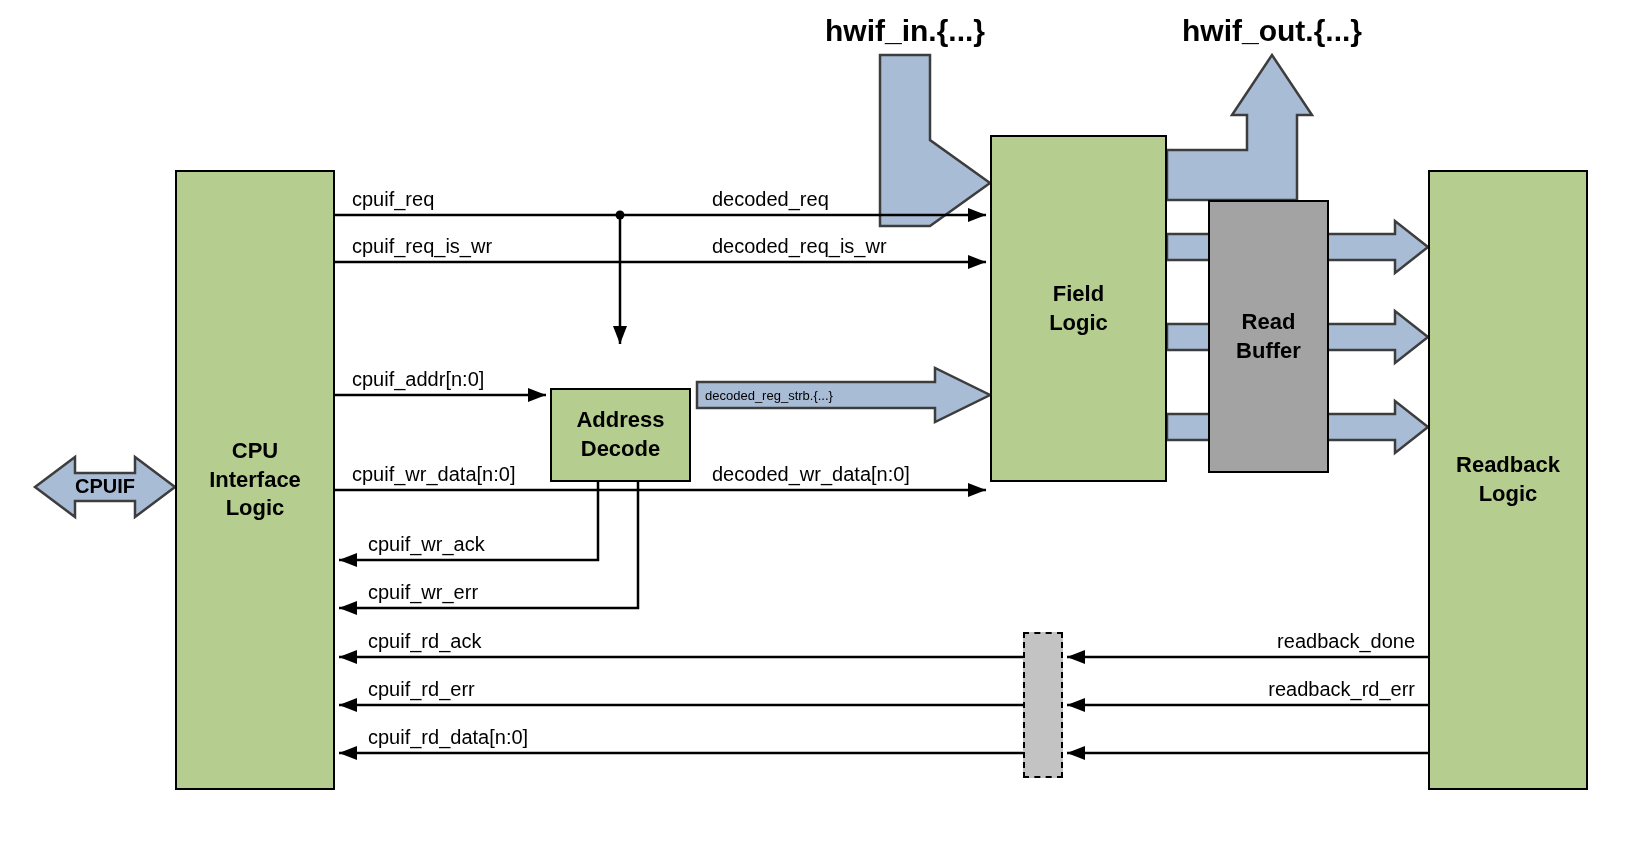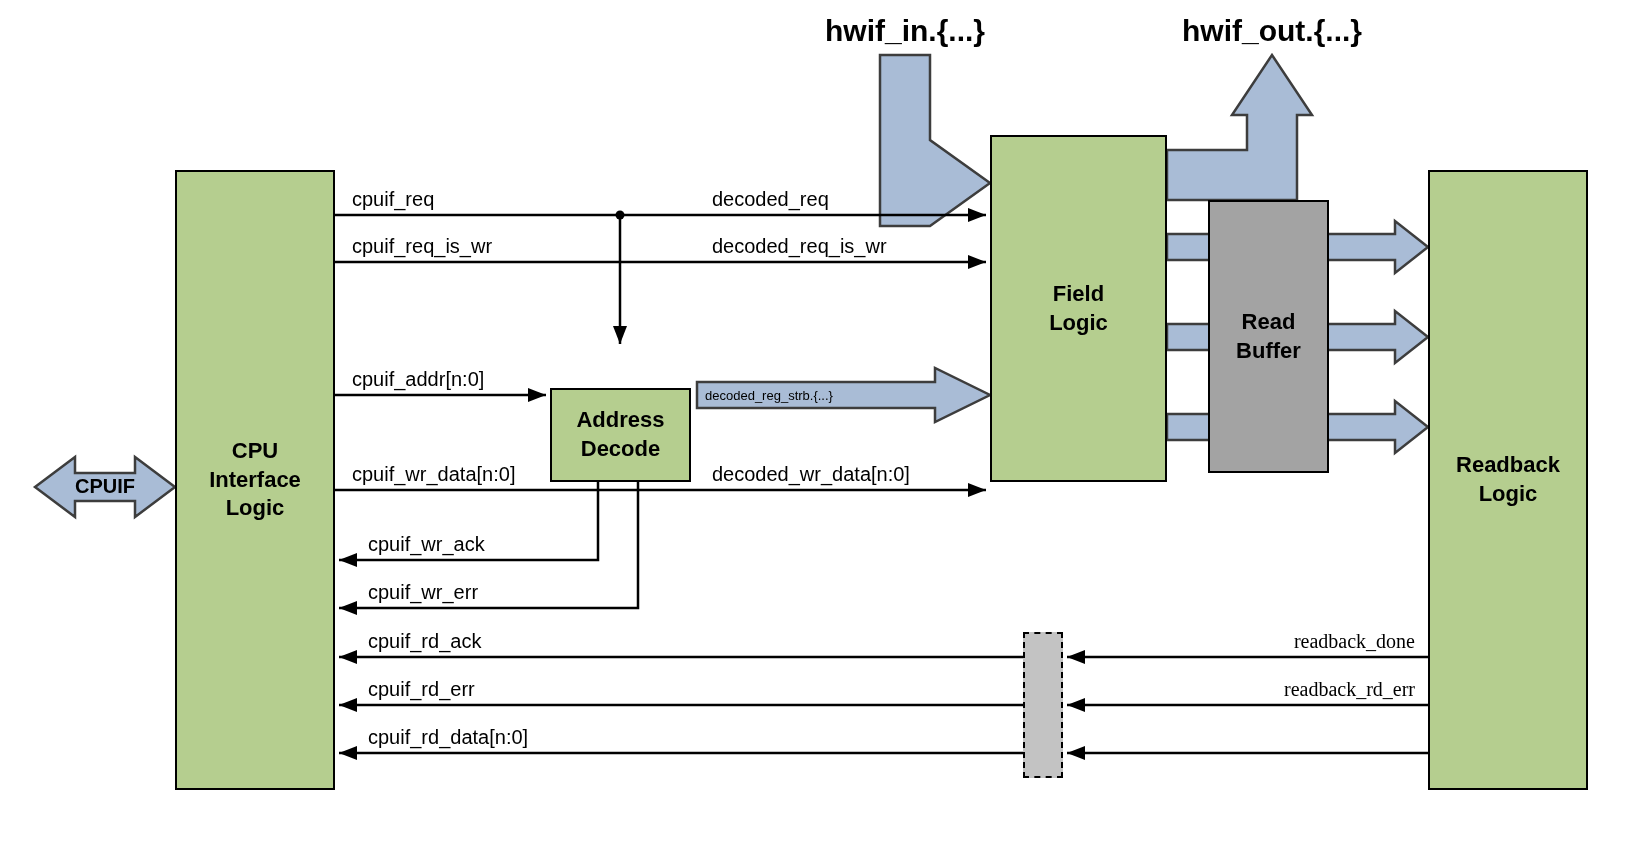--- a/index.html
+++ b/index.html
@@ -43,21 +43,21 @@
   .thick { fill: #a9bcd6; stroke: #3d3d3d; stroke-width: 2.5; stroke-linejoin: miter; }
   .wire  { stroke: #000; stroke-width: 2.5; fill: none; }
   .dot   { fill: #000; }
 
   
   .lbl {
     position: absolute;
     font-size: 20px;
     white-space: nowrap;
   }
-  .lbl-r { text-align: right; font-family: Liberation Serif, serif; }
+  .lbl-r { text-align: right; }
   .toplbl {
     position: absolute;
     font-size: 30px;
     font-weight: bold;
     text-align: center;
     white-space: nowrap;
   }
   .arrlbl {
     position: absolute;
     font-size: 13px;

